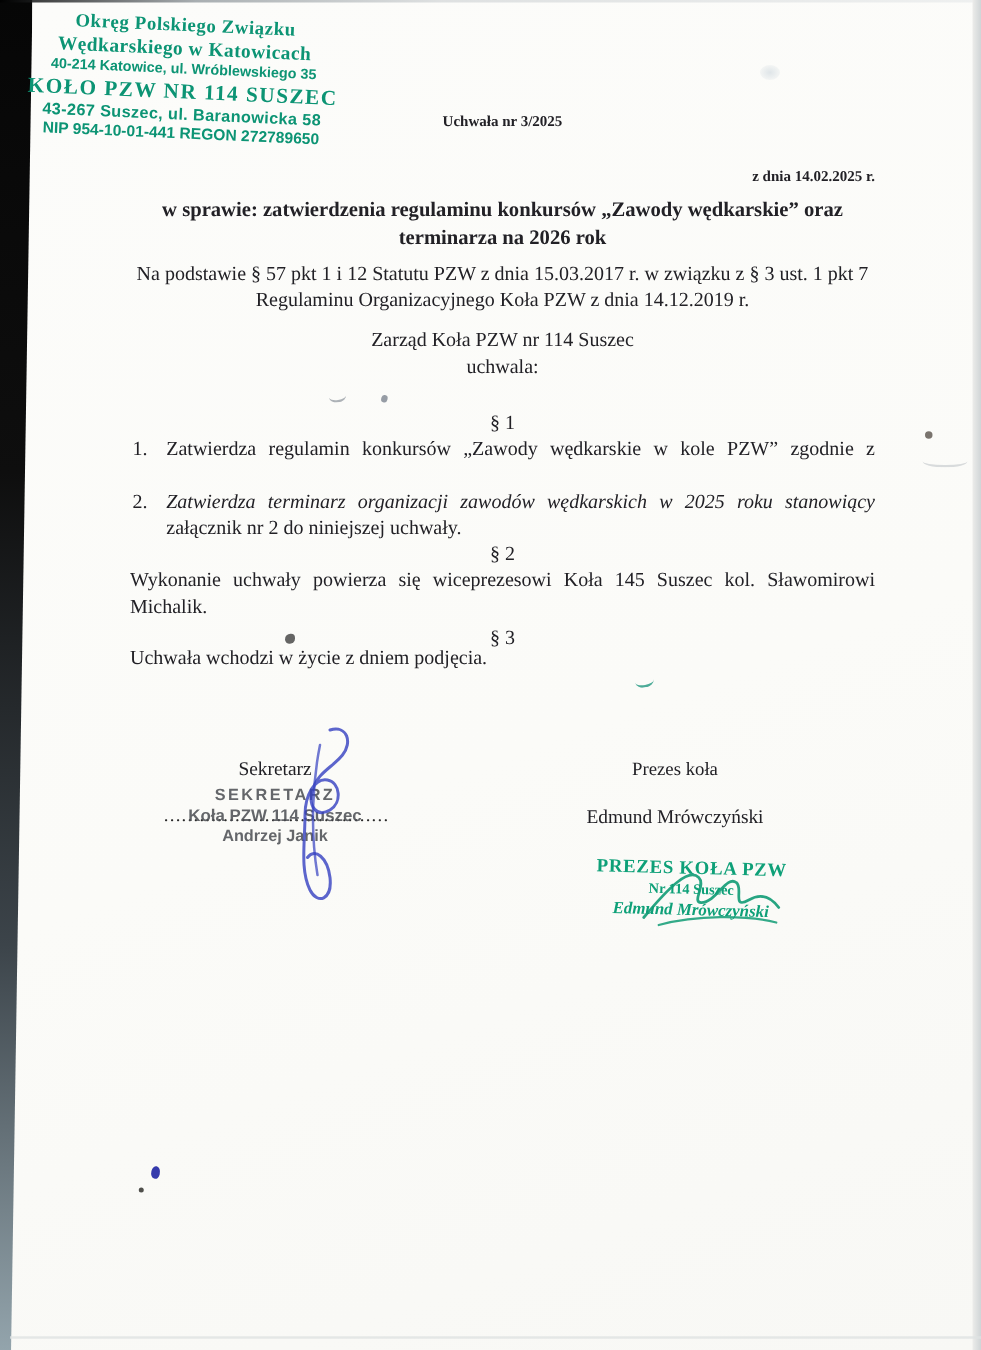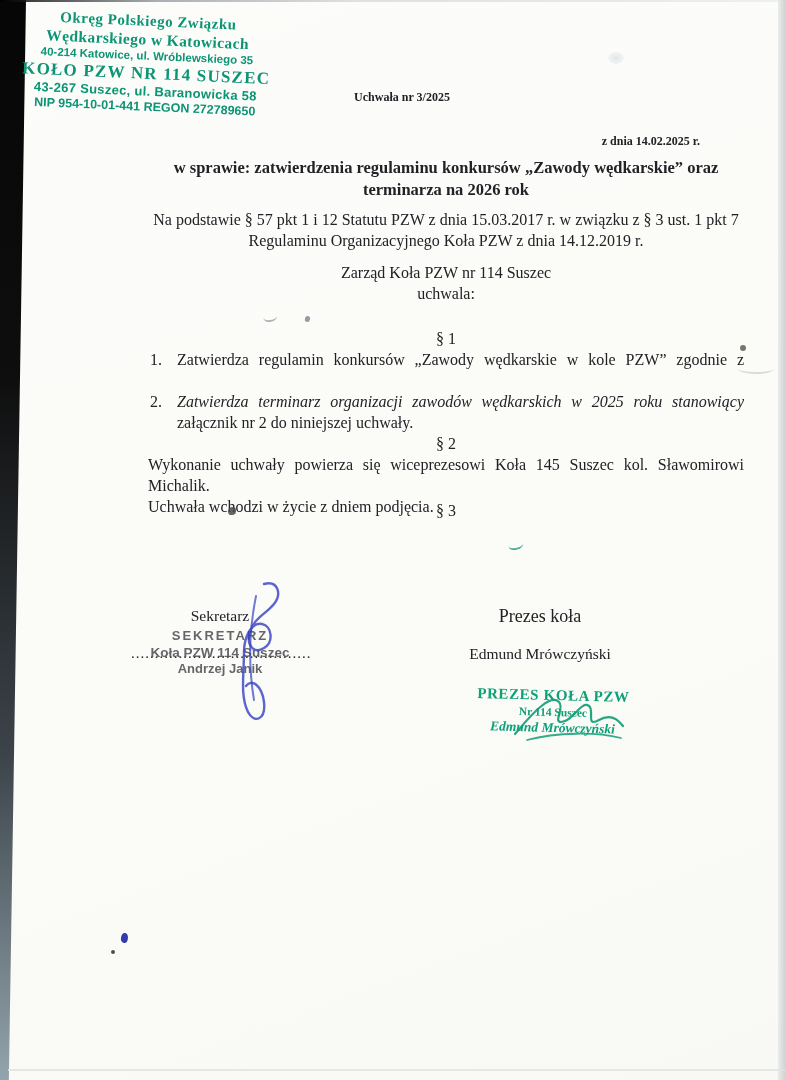--- a/index.html
+++ b/index.html
@@ -9,21 +9,21 @@
     font-family:"Liberation Serif",serif;color:#222126;
   }
   .abs{position:absolute;}
   .serif{font-family:"Liberation Serif",serif;color:#222126;}
   .sans{font-family:"Liberation Sans",sans-serif;}
   .b{font-weight:bold;}
   .c{text-align:center;}
   .j{text-align:justify;text-align-last:justify;}
   .nw{white-space:nowrap;}
   .title-line{font-size:12px;line-height:22px;}
-  .body-line{font-size:16px;line-height:21px;margin-left:44px;}
+  .body-line{font-size:16px;line-height:21px;}
   
   .office-stamp{left:16px;top:6px;width:266px;transform:rotate(2.5deg);transform-origin:left top;color:#0c9474;text-align:center;}
   .os1{font-size:15px;line-height:18px;font-weight:bold;letter-spacing:.5px;}
   .os2{font-size:15.5px;line-height:19px;font-weight:bold;letter-spacing:.4px;}
   .os3{font-family:"Liberation Sans",sans-serif;font-size:11.5px;line-height:14px;font-weight:bold;}
   .os4{font-size:17px;line-height:21px;font-weight:bold;letter-spacing:1.2px;}
   .os5{font-family:"Liberation Sans",sans-serif;font-size:13px;line-height:16px;font-weight:bold;letter-spacing:.3px;}
   .os6{font-family:"Liberation Sans",sans-serif;font-size:12.5px;line-height:15px;font-weight:bold;}
   
   .sec-stamp{color:#4a4d52;opacity:.85;font-weight:bold;font-size:13px;line-height:16px;}
@@ -78,34 +78,34 @@
   <div class="abs serif j body-line" style="left:133px;top:349px;width:567px;">Zatwierdza regulamin konkursów „Zawody wędkarskie w kole PZW” zgodnie z</div>
   <div class="abs serif body-line" style="left:106px;top:391px;">2.</div>
   <div class="abs serif j body-line" style="left:133px;top:391px;width:567px;font-style:italic;">Zatwierdza terminarz organizacji zawodów wędkarskich w 2025 roku stanowiący</div>
   <div class="abs serif body-line" style="left:133px;top:412px;">załącznik nr 2 do niniejszej uchwały.</div>
 
   <div class="abs serif c body-line" style="left:104px;top:433px;width:596px;">§ 2</div>
   <div class="abs serif j body-line" style="left:104px;top:454px;width:596px;">Wykonanie uchwały powierza się wiceprezesowi Koła 145 Suszec kol. Sławomirowi</div>
   <div class="abs serif body-line" style="left:104px;top:475px;">Michalik.</div>
 
   <div class="abs serif c body-line" style="left:104px;top:500px;width:596px;">§ 3</div>
-  <div class="abs serif body-line" style="left:104px;top:496px;">Uchwała wchodzi w życie z dniem podjęcia.</div>
+  <div class="abs serif body-line" style="left:104px;top:516px;">Uchwała wchodzi w życie z dniem podjęcia.</div>
 
   <div class="abs serif c" style="left:150px;top:606px;width:140px;font-size:15.5px;line-height:20px;">Sekretarz</div>
   <div class="abs sans c sec-stamp" style="left:145px;top:628px;width:150px;letter-spacing:2px;">SEKRETARZ</div>
   <div class="abs serif mark" style="left:131px;top:643px;width:180px;overflow:hidden;font-size:15px;line-height:21px;letter-spacing:1px;color:#2a2a2a;white-space:nowrap;">......................................................</div>
   <div class="abs sans c sec-stamp" style="left:140px;top:645px;width:160px;font-size:13.5px;">Koła PZW 114 Suszec</div>
   <div class="abs sans c sec-stamp" style="left:150px;top:661px;width:140px;">Andrzej Janik</div>
 
   <svg class="abs mark" style="left:218px;top:578px;" width="84" height="150" viewBox="0 0 84 150">
     <path d="M46 6 C60 2 64 16 56 26 C48 36 36 40 32 54 C28 68 36 76 46 70 C56 64 54 48 44 46 C34 44 26 58 26 74 C26 96 22 118 30 134 C36 146 48 142 46 124 C44 108 34 100 28 108" stroke="#3440c0" stroke-width="2.4" fill="none" stroke-linecap="round" opacity="0.8"></path>
     <path d="M38 18 C32 48 30 86 36 122" stroke="#3440c0" stroke-width="2" fill="none" stroke-linecap="round" opacity="0.7"></path>
   </svg>
 
-  <div class="abs serif c" style="left:460px;top:606px;width:160px;font-size:18px;line-height:20px;">Prezes koła</div>
+  <div class="abs serif c" style="left:460px;top:606px;width:160px;font-size:15px;line-height:20px;">Prezes koła</div>
   <div class="abs serif c nw" style="left:440px;top:644px;width:200px;font-size:15.5px;line-height:20px;">Edmund Mrówczyński</div>
 
   <div class="abs pres-stamp">
     <div class="ps1 nw">PREZES KOŁA PZW</div>
     <div class="ps2 nw">Nr 114 Suszec</div>
     <div class="ps3 nw">Edmund Mrówczyński</div>
   </div>
 
   <svg class="abs mark" style="left:505px;top:688px;" width="130" height="60" viewBox="0 0 130 60">
     <path d="M10 46 C30 22 46 6 54 14 C60 20 48 34 56 34 C68 34 76 12 84 18 C90 22 80 40 94 32 C104 26 112 30 118 38" stroke="#0f9b74" stroke-width="2.2" fill="none" stroke-linecap="round" opacity="0.9"></path>

